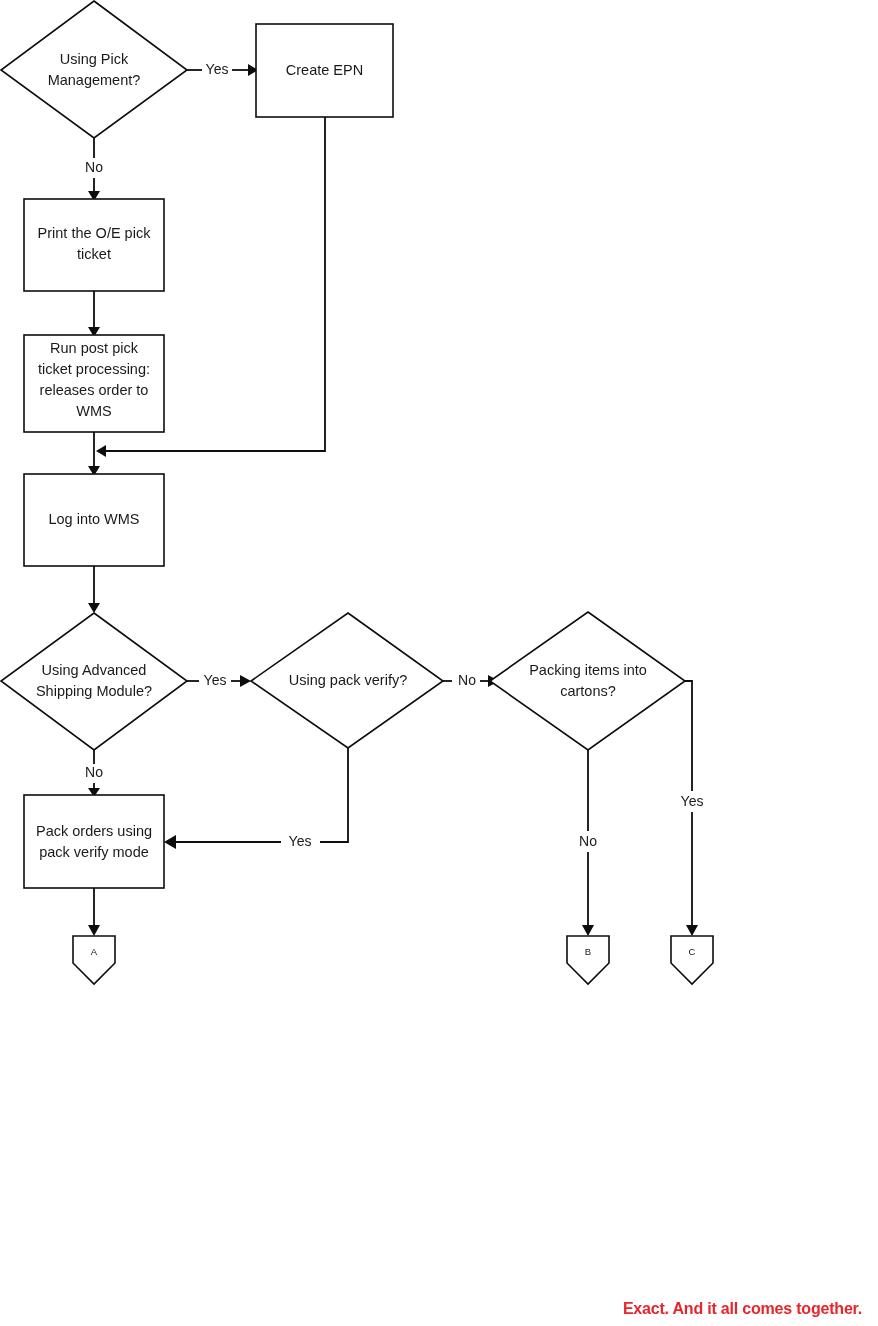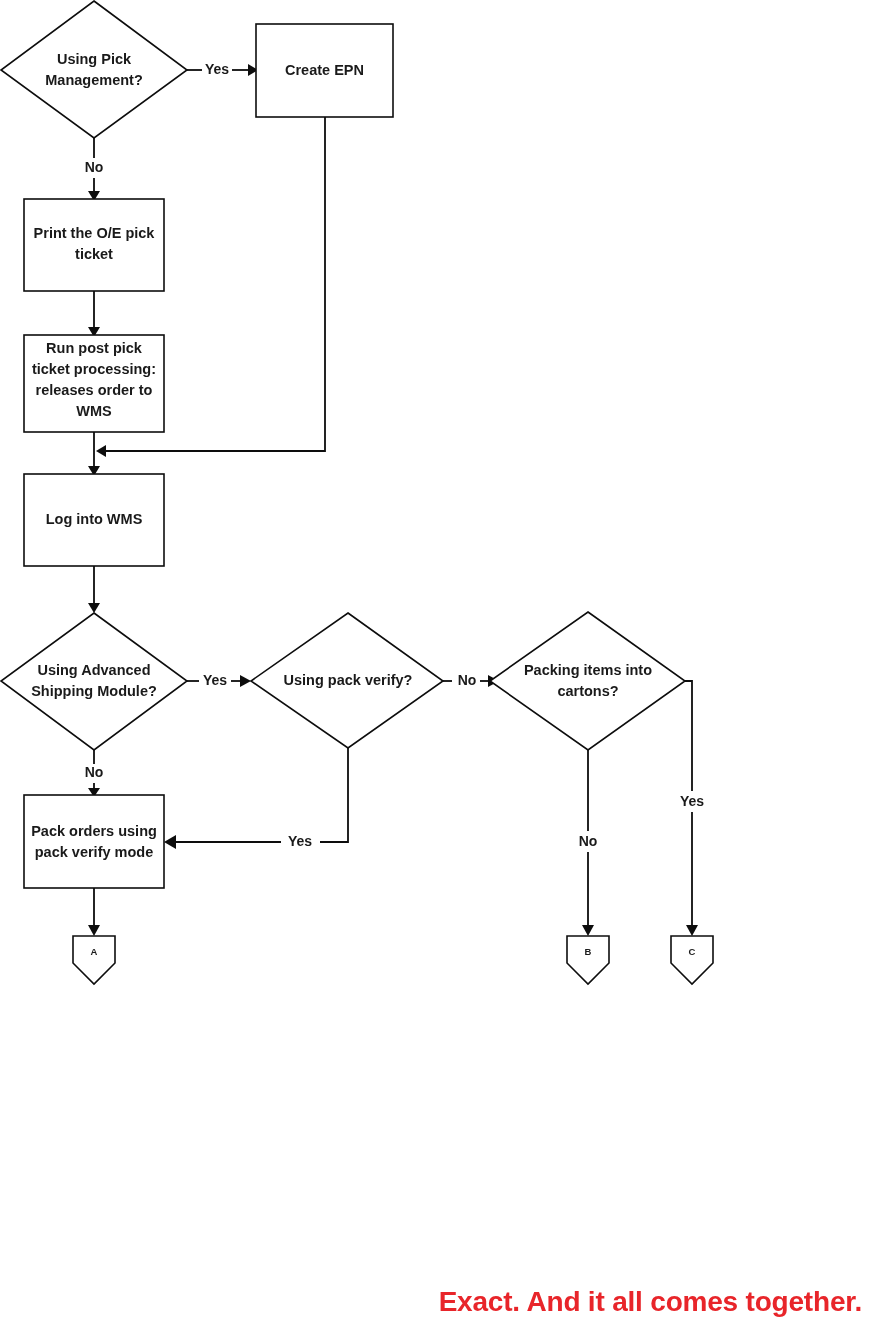--- a/index.html
+++ b/index.html
@@ -14,21 +14,20 @@
     position: relative;
     font-family: "Liberation Sans", sans-serif;
     overflow: hidden;
   }
   #flow-root {
     position: absolute;
     left: 0;
     top: 0;
     width: 878px;
     height: 1326px;
-    font-weight: bold;
   }
   svg.flow-canvas {
     display: block;
     width: 878px;
     height: 1326px;
   }
   .shape-outline {
     fill: #ffffff;
     stroke: #0d0d0d;
     stroke-width: 1.6;
@@ -63,21 +62,21 @@
     font-size: 9.5px;
     fill: #1a1a1a;
     text-anchor: middle;
     dominant-baseline: middle;
   }
   .tagline {
     position: absolute;
     right: 16px;
     bottom: 8px;
     font-family: "Liberation Sans", sans-serif;
-    font-size: 28px;
+    font-size: 16px;
     font-weight: bold;
     letter-spacing: -0.2px;
     color: #e8252a;
     white-space: nowrap;
   }
 </style>
 </head>
 <body>
 
 <div id="flow-root">

